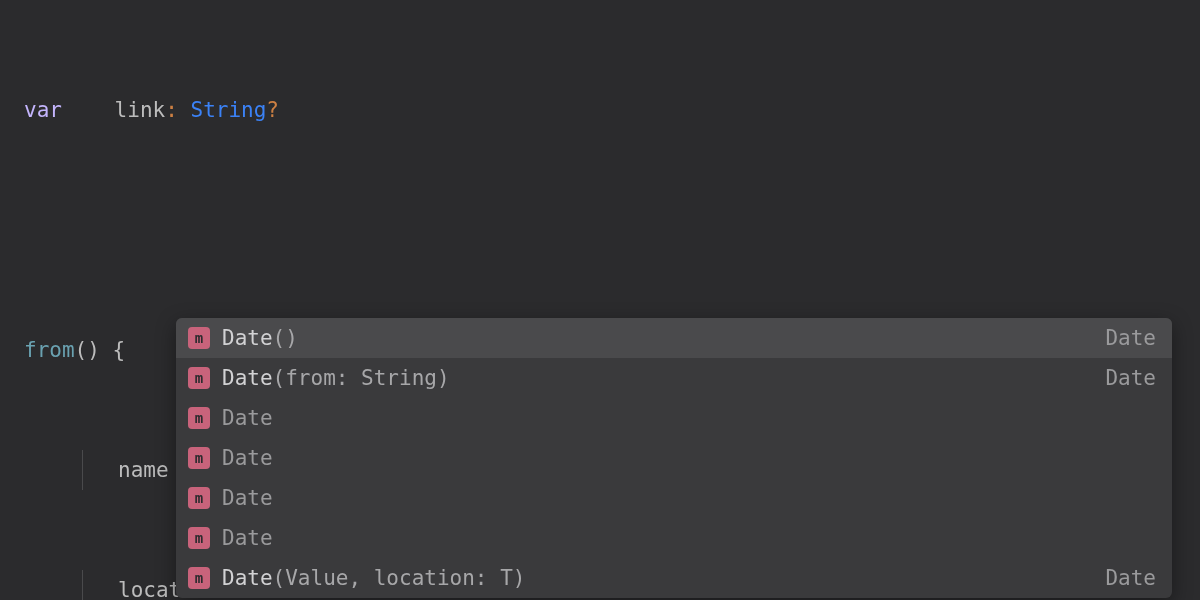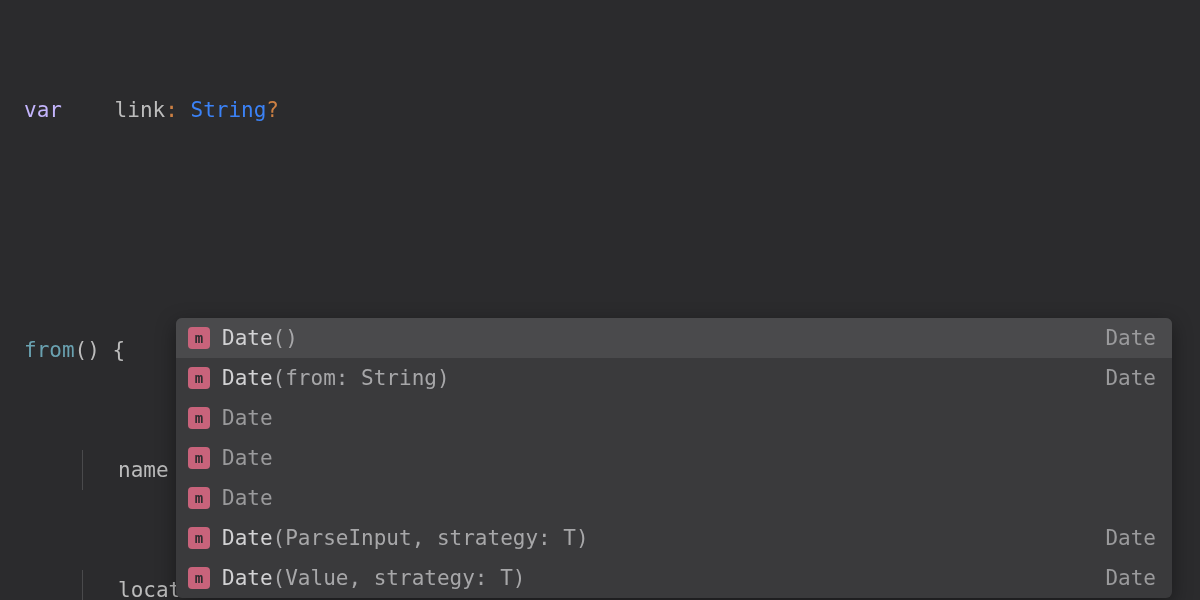--- a/index.html
+++ b/index.html
@@ -108,21 +108,20 @@
   <div class="row">
     <span class="badge">m</span>
     <span class="ret">Date</span>
   </div>
   <div class="row">
     <span class="badge">m</span>
     <span class="ret">Date</span>
   </div>
   <div class="row">
     <span class="badge">m</span>
-    <span class="label"><span class="hl">Date</span><span>(ParseInput, strategy: T)</span></span>
     <span class="ret">Date</span>
   </div>
   <div class="row">
     <span class="badge">m</span>
-    <span class="label"><span class="hl">Date</span><span>(Value, strategy: T)</span></span>
+    <span class="label"><span class="hl">Date</span><span>(Value, location: T)</span></span>
     <span class="ret">Date</span>
   </div>
 </div>
 
 </body></html>

